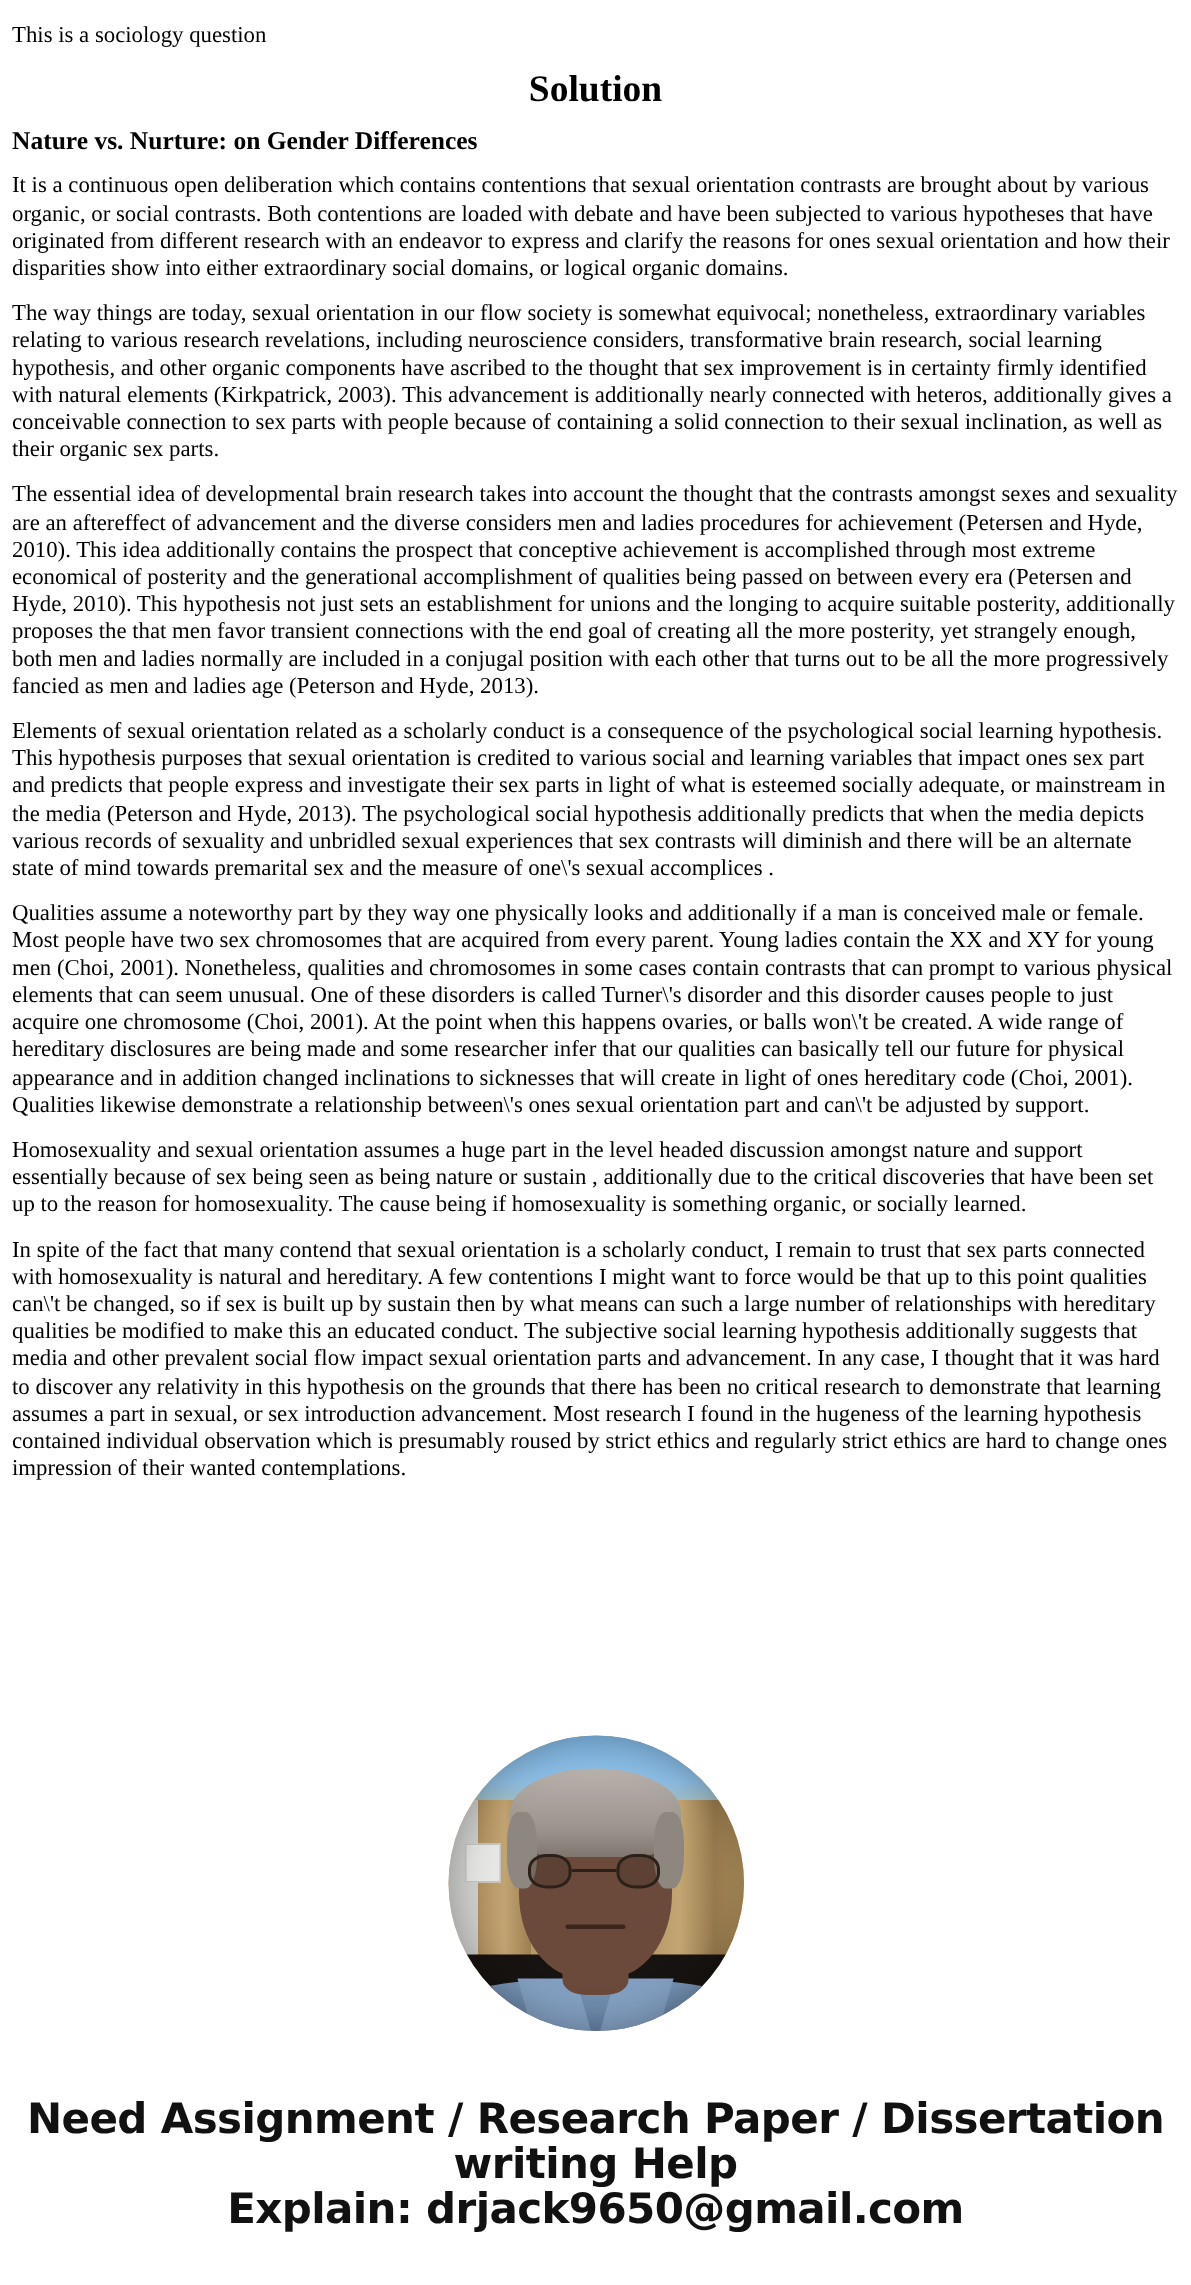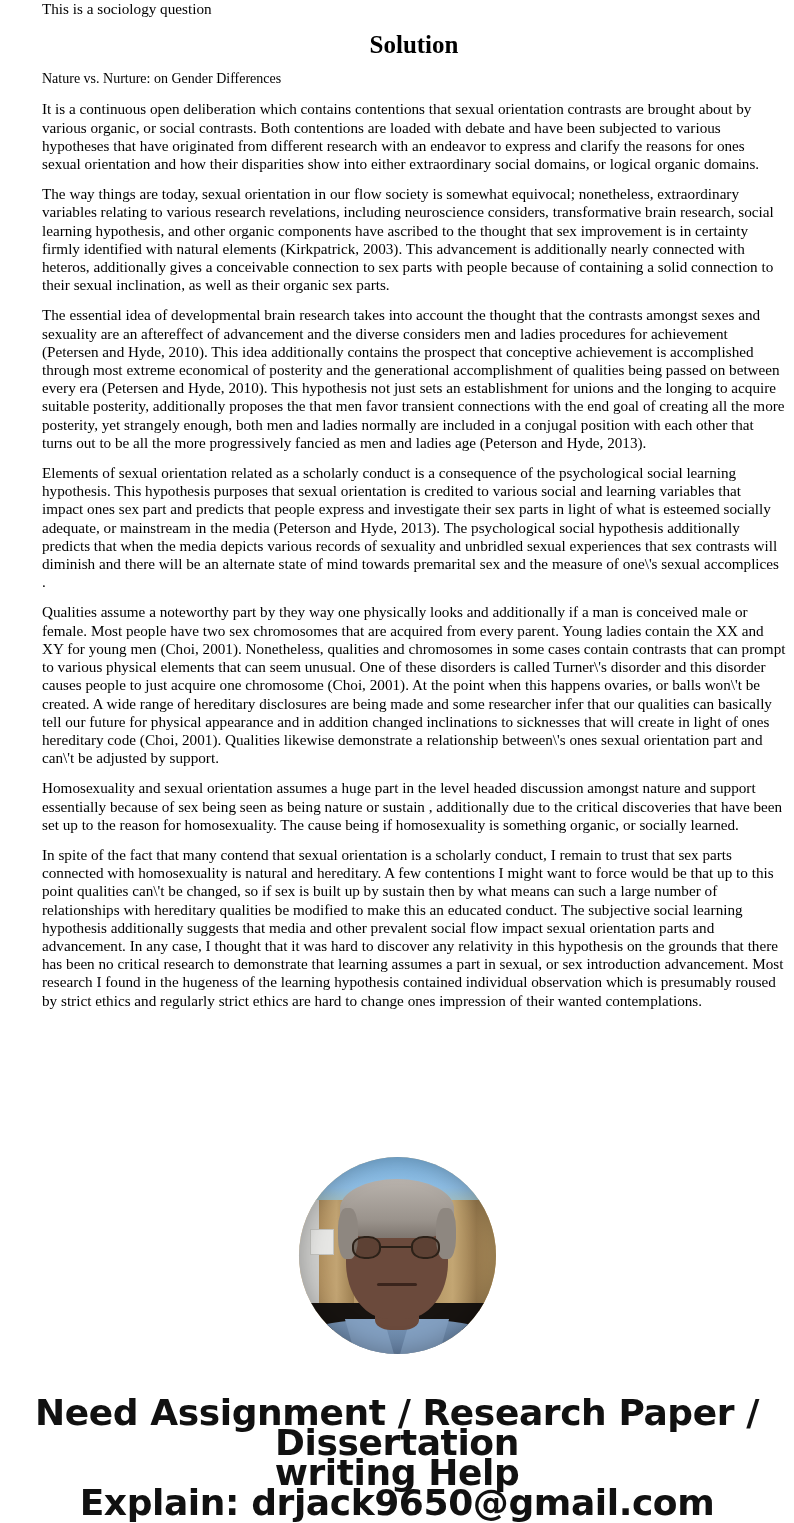--- a/index.html
+++ b/index.html
@@ -21,41 +21,40 @@
     position: absolute;
     left: 0;
     top: 0;
     width: 794px;
     height: 1121px;
     overflow: hidden;
     padding: 0;
     box-sizing: border-box;
   }
   .article-inner {
-    padding: 0 8px 0 8px;
-    margin-left: 34px;
+    padding: 15px 8px 0 8px;
   }
   p.para {
     margin: 0 0 12px 0;
     font-size: 15.2px;
     line-height: 18.2px;
     text-align: left;
   }
   h2.solution-heading {
     margin: 16px 0 14px 0;
     font-size: 25px;
     line-height: 22px;
     font-weight: bold;
     text-align: center;
   }
   p.sub-heading {
     margin: 0 0 12px 0;
-    font-size: 14px;
+    font-size: 17px;
     line-height: 18.2px;
-    font-weight: normal;
+    font-weight: bold;
   }
   .first-line { margin-bottom: 15px; }
 
   
   .avatar-wrap {
     position: absolute;
     left: 0;
     top: 1157px;
     width: 794px;
     height: 200px;
@@ -183,21 +182,21 @@
 
   
   .footer {
     position: absolute;
     left: 0;
     top: 1398px;
     width: 794px;
     text-align: center;
     font-family: "DejaVu Sans", "Liberation Sans", sans-serif;
     font-weight: bold;
-    font-size: 36px;
+    font-size: 28px;
     line-height: 30px;
     letter-spacing: -0.4px;
     color: #111111;
   }
   .footer .l1 { display: block; }
   .footer .l2 { display: block; }
 </style>
 </head>
 <body>
 

